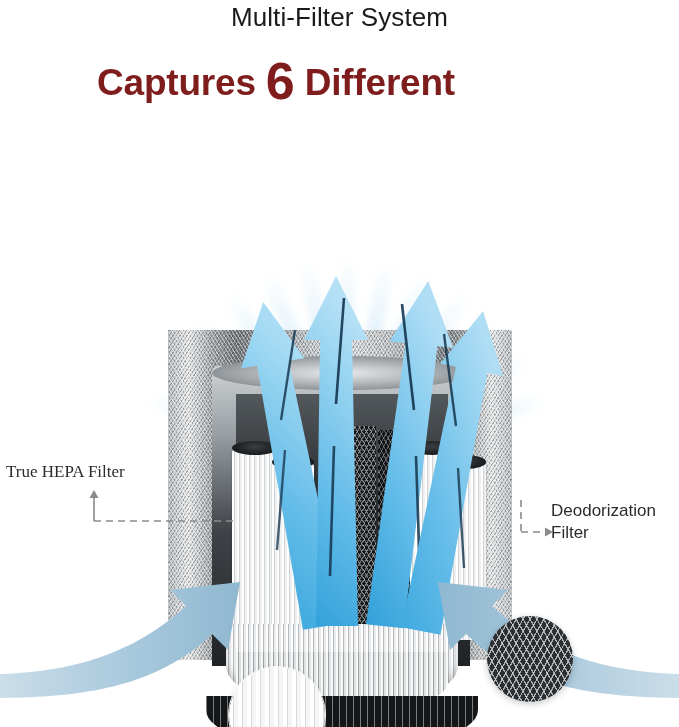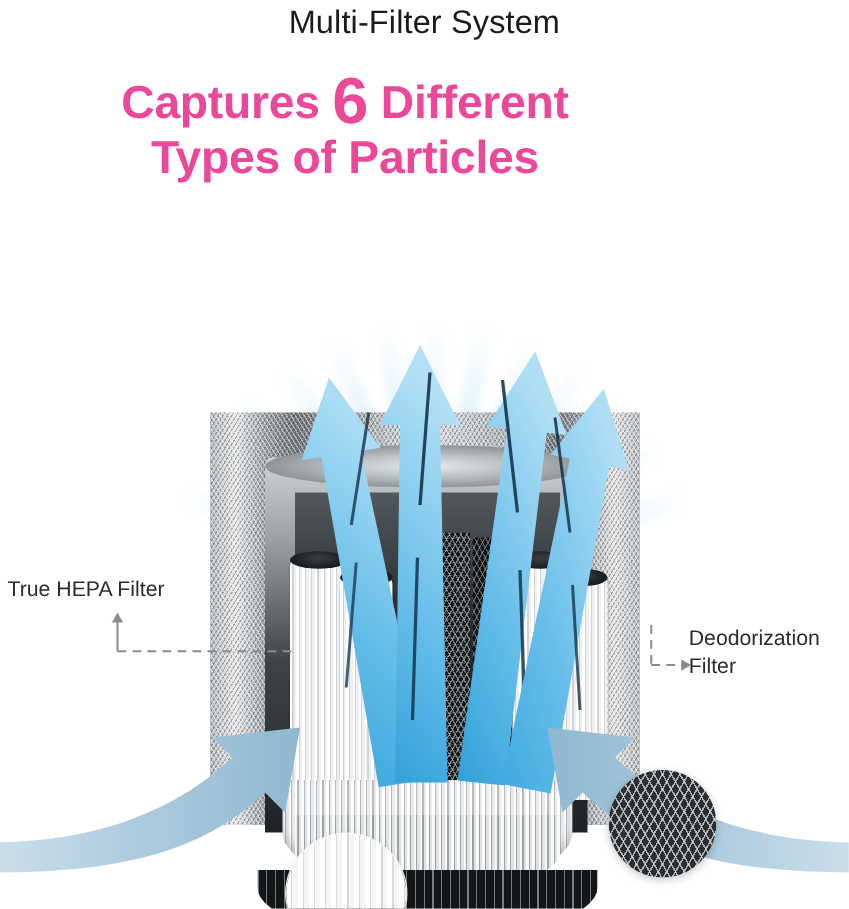--- a/index.html
+++ b/index.html
@@ -15,21 +15,21 @@
   
   .title{
     position:absolute;left:0;top:2px;width:679px;
     text-align:center;
     font-size:26px;font-weight:400;color:#1b1b1b;
     letter-spacing:.1px;
   }
   .subtitle{
     position:absolute;left:0;top:58px;width:552px;
     text-align:center;
-    font-size:37px;font-weight:700;color:#ec4899;
+    font-size:37px;font-weight:700;color:#7f1d1d;
     line-height:1.16;letter-spacing:-.2px;
   }
   .subtitle .big{font-size:52px;font-weight:700;line-height:0.9;vertical-align:-4px;}
   .subtitle .l2{display:block;}
 
   
   .device{position:absolute;left:0;top:180px;width:679px;height:547px;}
 
   
   .glow{
@@ -161,36 +161,35 @@
       repeating-linear-gradient(-60deg, rgba(215,220,224,.75) 0 1.2px, rgba(0,0,0,0) 1.2px 6px);
     box-shadow:0 2px 7px rgba(0,0,0,.22);
   }
 
   
   .label{
     position:absolute;
     font-size:17px;color:#2c2c2c;font-weight:400;
     line-height:1.28;white-space:pre-line;
   }
-  .label-hepa{left:6px;top:461px;}
+  .label-hepa{left:6px;top:461px;font-family:Liberation Serif, serif;}
   .label-deo{left:551px;top:500px;}
 
   .leader{position:absolute;}
   .leader svg{display:block;overflow:visible;}
 </style>
 </head>
 <body>
 
 <div class="stage">
 
   <div class="title">Multi-Filter System</div>
 
   <div class="subtitle">
     <span>Captures </span><span class="big">6</span><span> Different</span>
-    <span class="l2">Types of Particles</span>
   </div>
 
   <div class="device">
 
     <div class="glow">
       <div class="ray" style="transform:rotate(-46deg);"></div>
       <div class="ray" style="transform:rotate(-34deg);"></div>
       <div class="ray" style="transform:rotate(-22deg);"></div>
       <div class="ray" style="transform:rotate(-11deg);"></div>
       <div class="ray" style="transform:rotate(0deg);"></div>

